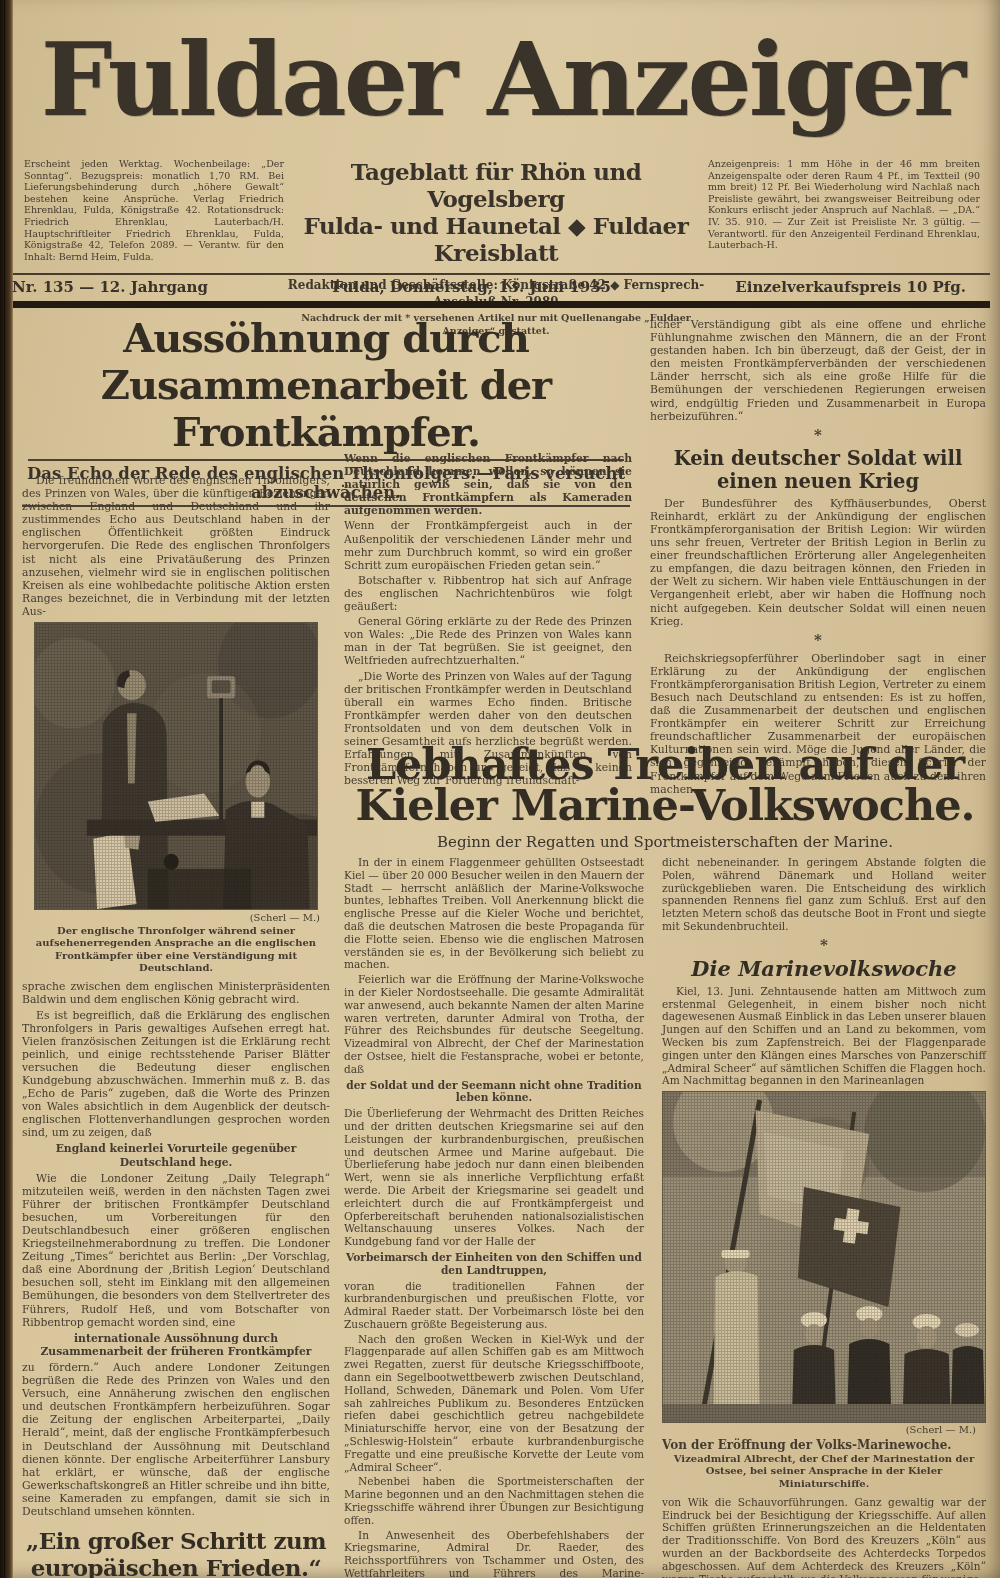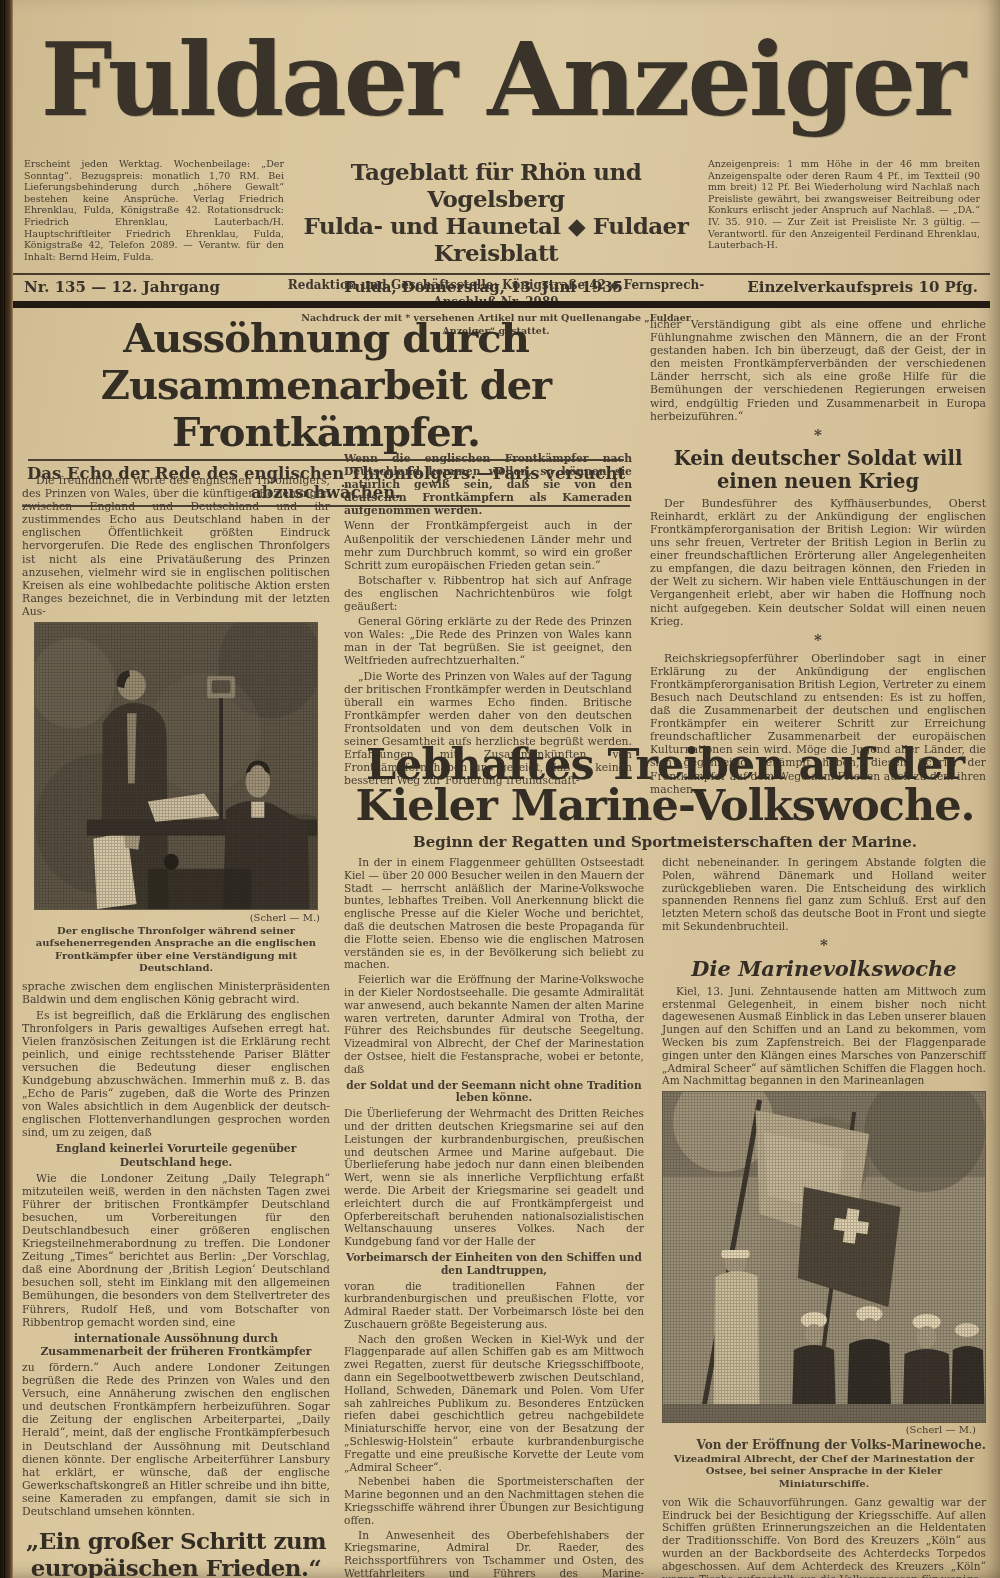--- a/index.html
+++ b/index.html
@@ -17,21 +17,21 @@
     text-shadow:1px 1px 0 rgba(40,32,20,.25);white-space:nowrap;}
   .info-row{position:absolute;top:158px;left:24px;width:956px;display:flex;gap:0;}
   .info-small{font-size:9.5px;line-height:11.6px;text-align:justify;color:#453d31;}
   .info-left{width:260px;}
   .info-center{flex:1;text-align:center;}
   .info-right{width:272px;}
   .mast-line1,.mast-line2{font-weight:bold;font-size:23px;line-height:27px;color:#3a332a;letter-spacing:-0.5px;}
   .mast-line3{font-weight:bold;font-size:12px;line-height:17px;margin-top:11px;color:#3f382e;}
   .mast-line4{font-weight:bold;font-size:9.5px;line-height:13px;color:#453d31;}
   .rule-thin-top{position:absolute;top:273px;left:13px;width:977px;height:2px;background:#453c2f;}
-  .dateline{position:absolute;top:278px;left:24px;width:954px;display:flex;justify-content:space-between;align-items:baseline;}
+  .dateline{position:absolute;top:278px;left:12px;width:954px;display:flex;justify-content:space-between;align-items:baseline;}
   .dateline>div{font-weight:bold;font-size:15px;color:#3a332a;}
   .rule-thick{position:absolute;top:301px;left:13px;width:977px;height:7px;background:#221b13;}
 
   
   .a1-head{position:absolute;top:314px;left:22px;width:608px;text-align:center;}
   .a1-head h1{margin:0;font-size:40px;line-height:47px;font-weight:bold;color:#332d24;letter-spacing:-1px;}
   .a1-rule{height:2px;background:#4a4134;margin:4px 6px 3px;}
   .a1-sub{font-weight:bold;font-size:16.5px;line-height:19px;color:#3a332a;}
   .a1-rule2{height:2px;background:#4a4134;margin:3px 0 0;}
 
@@ -51,26 +51,26 @@
 
   
   .photo{position:relative;border:1px solid #5a5040;background:#6a6152;overflow:hidden;filter:sepia(.18) contrast(.98);}
   .photo:after{content:"";position:absolute;inset:0;
     background-image:radial-gradient(rgba(30,24,14,.22) 1px,transparent 1.2px);background-size:3px 3px;}
   .photo svg{display:block;width:100%;height:100%;}
   .photo1{width:282px;height:286px;margin:4px auto 1px;}
   .photo2{width:322px;height:330px;margin:4px 0 1px;}
   .credit{font-size:10px;text-align:right;padding-right:10px;text-indent:0 !important;margin:0 !important;}
   .caption{font-weight:bold;font-size:10px;line-height:12.3px;text-align:center;text-indent:0 !important;margin:1px 0 6px !important;}
-  .caption-title{font-weight:bold;font-size:12px;line-height:14px;text-align:right;text-indent:0 !important;margin:1px 0 1px !important;}
+  .caption-title{font-weight:bold;font-size:12px;line-height:14px;text-align:left;text-indent:0 !important;margin:1px 0 1px !important;}
 
   
   .a2{position:absolute;top:744px;left:344px;width:642px;}
   .a2 h1{margin:0;font-size:43px;line-height:41px;font-weight:bold;text-align:center;color:#332d24;letter-spacing:-1px;}
-  .a2-sub{font-weight:bold;font-size:15px;line-height:18px;text-align:center;margin:7px 0 5px;color:#3a332a;}
+  .a2-sub{font-weight:normal;font-size:15px;line-height:18px;text-align:center;margin:7px 0 5px;color:#3a332a;}
   .a2-cols{display:flex;gap:18px;}
   .a2-colA,.a2-colB{font-size:10.6px;line-height:12.8px;text-align:justify;color:#443c30;}
   .a2-colA{width:302px;}
   .a2-colB{flex:1;}
   .a2-cols p{margin:0 0 2px;text-indent:14px;}
   .a2-cols p.noindent{text-indent:0;}
 </style>
 </head>
 <body>
 

